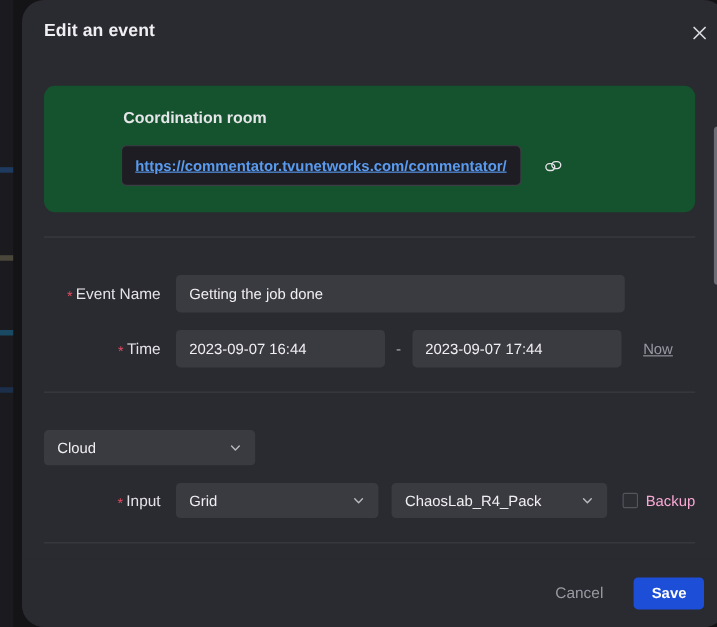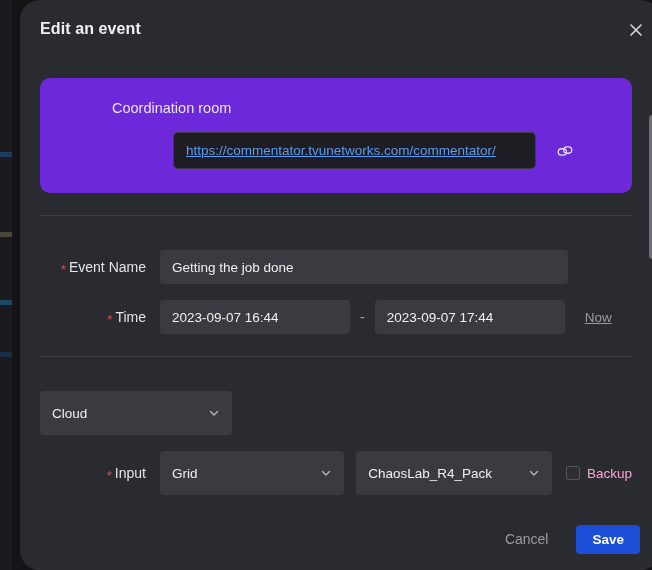--- a/index.html
+++ b/index.html
@@ -99,34 +99,35 @@
     width: 7px;
     height: 144px;
     border-radius: 4px;
     background: #6d6d75;
     cursor: pointer;
   }
 
   
   .coord-card {
     margin: 10px 20px 0 20px;
-    background: #6d28d9;
+    background: #14532d;
     border-radius: 10px;
     padding: 22px 24px 24px 24px;
+    font-weight: bold;
   }
   .coord-title {
     font-size: 14.5px;
     color: #e6e6ea;
     margin: 0 0 16px 48px;
   }
   .coord-row {
     display: flex;
     align-items: center;
     gap: 16px;
-    margin-left: 109px;
+    margin-left: 46px;
   }
   .url-box {
     flex: 0 0 auto;
     min-width: 363px;
     background: #1d1d23;
     border: 1px solid #3d3d46;
     border-radius: 5px;
     padding: 10px 12px;
     display: flex;
     align-items: center;
@@ -205,21 +206,21 @@
     color: #9a9aa3;
     text-decoration: underline;
     cursor: pointer;
   }
 
   
   .select {
     position: relative;
     background: #3a3a41;
     border-radius: 4px;
-    height: 44px;
+    height: 32px;
     display: flex;
     align-items: center;
     padding: 0 12px;
     cursor: pointer;
     user-select: none;
   }
   .select.mode { width: 192px; }
   .select.input-type { width: 192px; }
   .select.input-src { width: 204px; margin-left: 12px; }
   .select-value {

